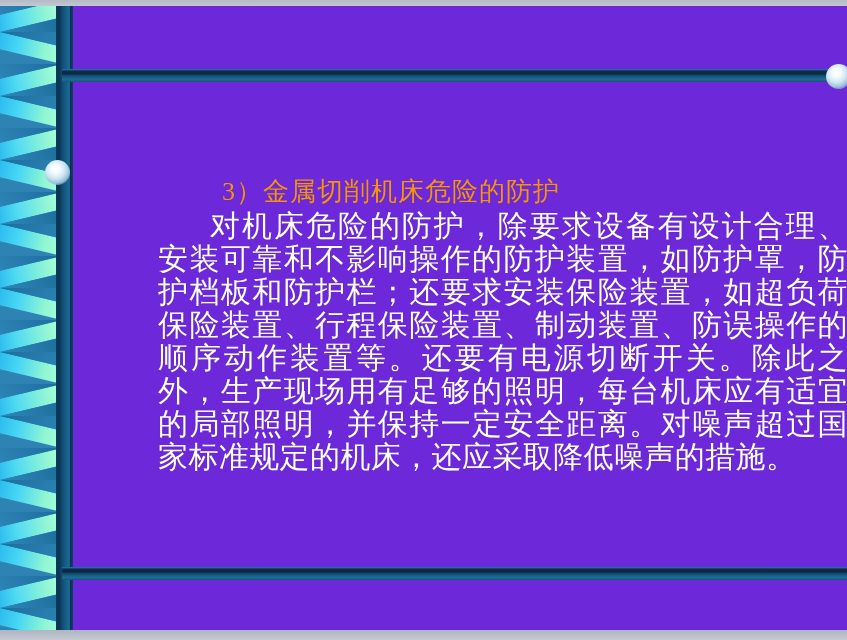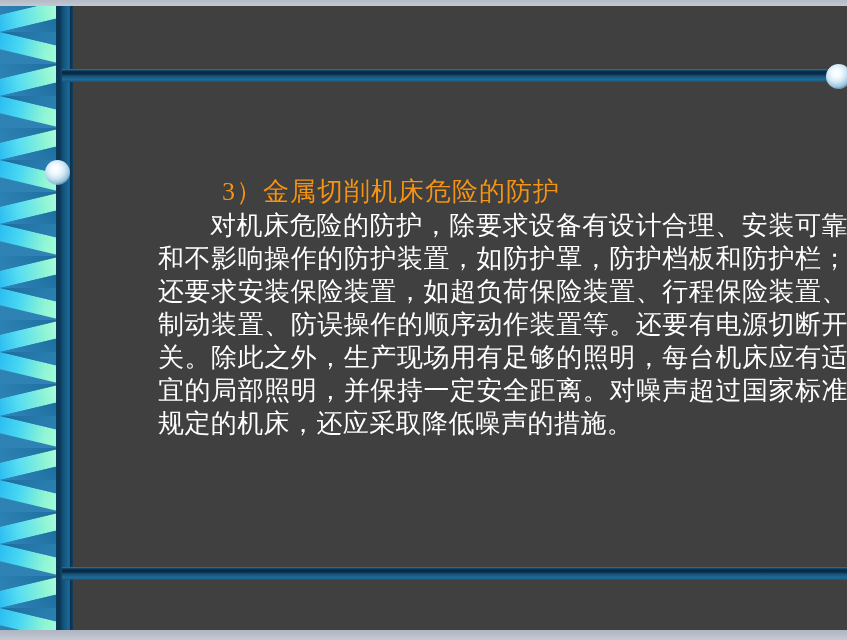--- a/index.html
+++ b/index.html
@@ -9,21 +9,21 @@
   }
   body {
     font-family: "Liberation Serif", "DejaVu Serif", serif;
   }
 
   #slide {
     position: relative;
     width: 847px;
     height: 640px;
     overflow: hidden;
-    background: #404040;
+    background: #6d28d9;
   }
 
   
   .edge-band {
     position: absolute;
     left: 0;
     width: 847px;
     height: 6px;
     background: linear-gradient(180deg, #b4bbc6 0%, #c3c8d1 100%);
     z-index: 40;
@@ -177,21 +177,21 @@
     letter-spacing: 1px;
     white-space: nowrap;
     text-shadow: 0 0 1px rgba(0,0,0,0.18);
   }
   .slide-body {
     position: absolute;
     left: 86px;
     top: 127px;
     width: 690px;
     color: #ffffff;
-    font-size: 26px;
+    font-size: 30px;
     line-height: 33px;
     letter-spacing: 0.4px;
     text-align: justify;
     text-indent: 52px;
     text-shadow: 0 0 1px rgba(0,0,0,0.25);
   }
 </style>
 </head>
 <body>
 

